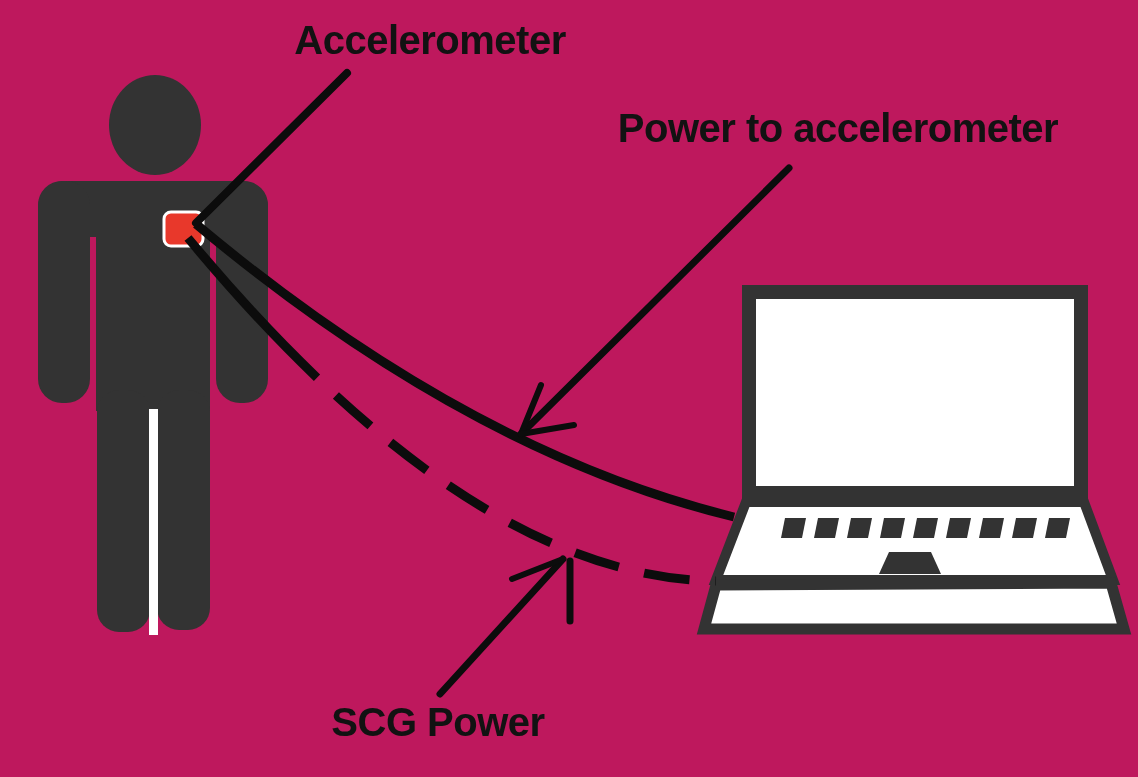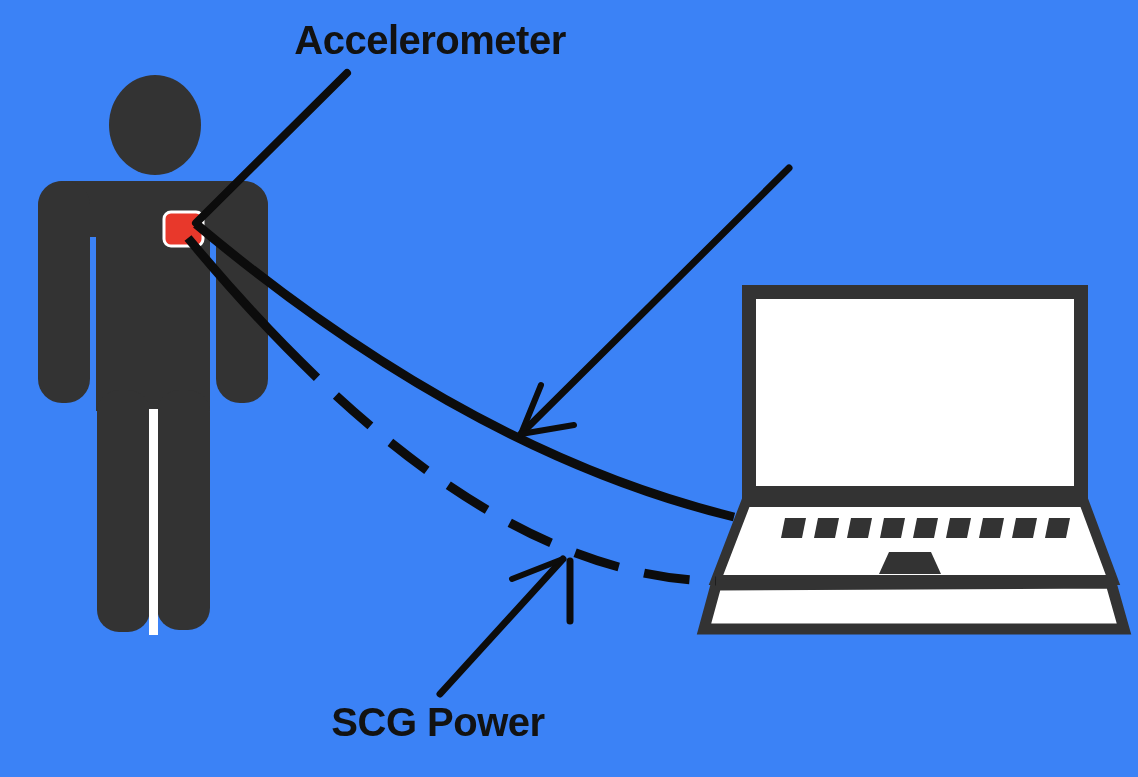--- a/index.html
+++ b/index.html
@@ -4,21 +4,21 @@
 <style>
   html, body {
     margin: 0;
     padding: 0;
     background: #ffffff;
   }
   .canvas {
     position: relative;
     width: 1138px;
     height: 777px;
-    background: #3b82f6;
+    background: #be185d;
     overflow: hidden;
     font-family: "Liberation Sans", "DejaVu Sans", sans-serif;
   }
   .diagram-svg {
     position: absolute;
     left: 0;
     top: 0;
   }
   .label {
     position: absolute;
@@ -96,16 +96,17 @@
       <line x1="521" y1="434" x2="574" y2="425" stroke-width="6"></line>
 
       <line x1="440" y1="694" x2="563" y2="559" stroke-width="7"></line>
       <line x1="563" y1="559" x2="512" y2="579" stroke-width="6"></line>
       <line x1="570" y1="561" x2="570" y2="621" stroke-width="7"></line>
     </g>
   </svg>
 
   <div class="label" style="left:430px; top:18px;">Accelerometer</div>
 
+  <div class="label" style="left:838px; top:106px;">Power to accelerometer</div>
 
   <div class="label" style="left:438px; top:700px;">SCG Power</div>
 
 </div>
 
 </body></html>

